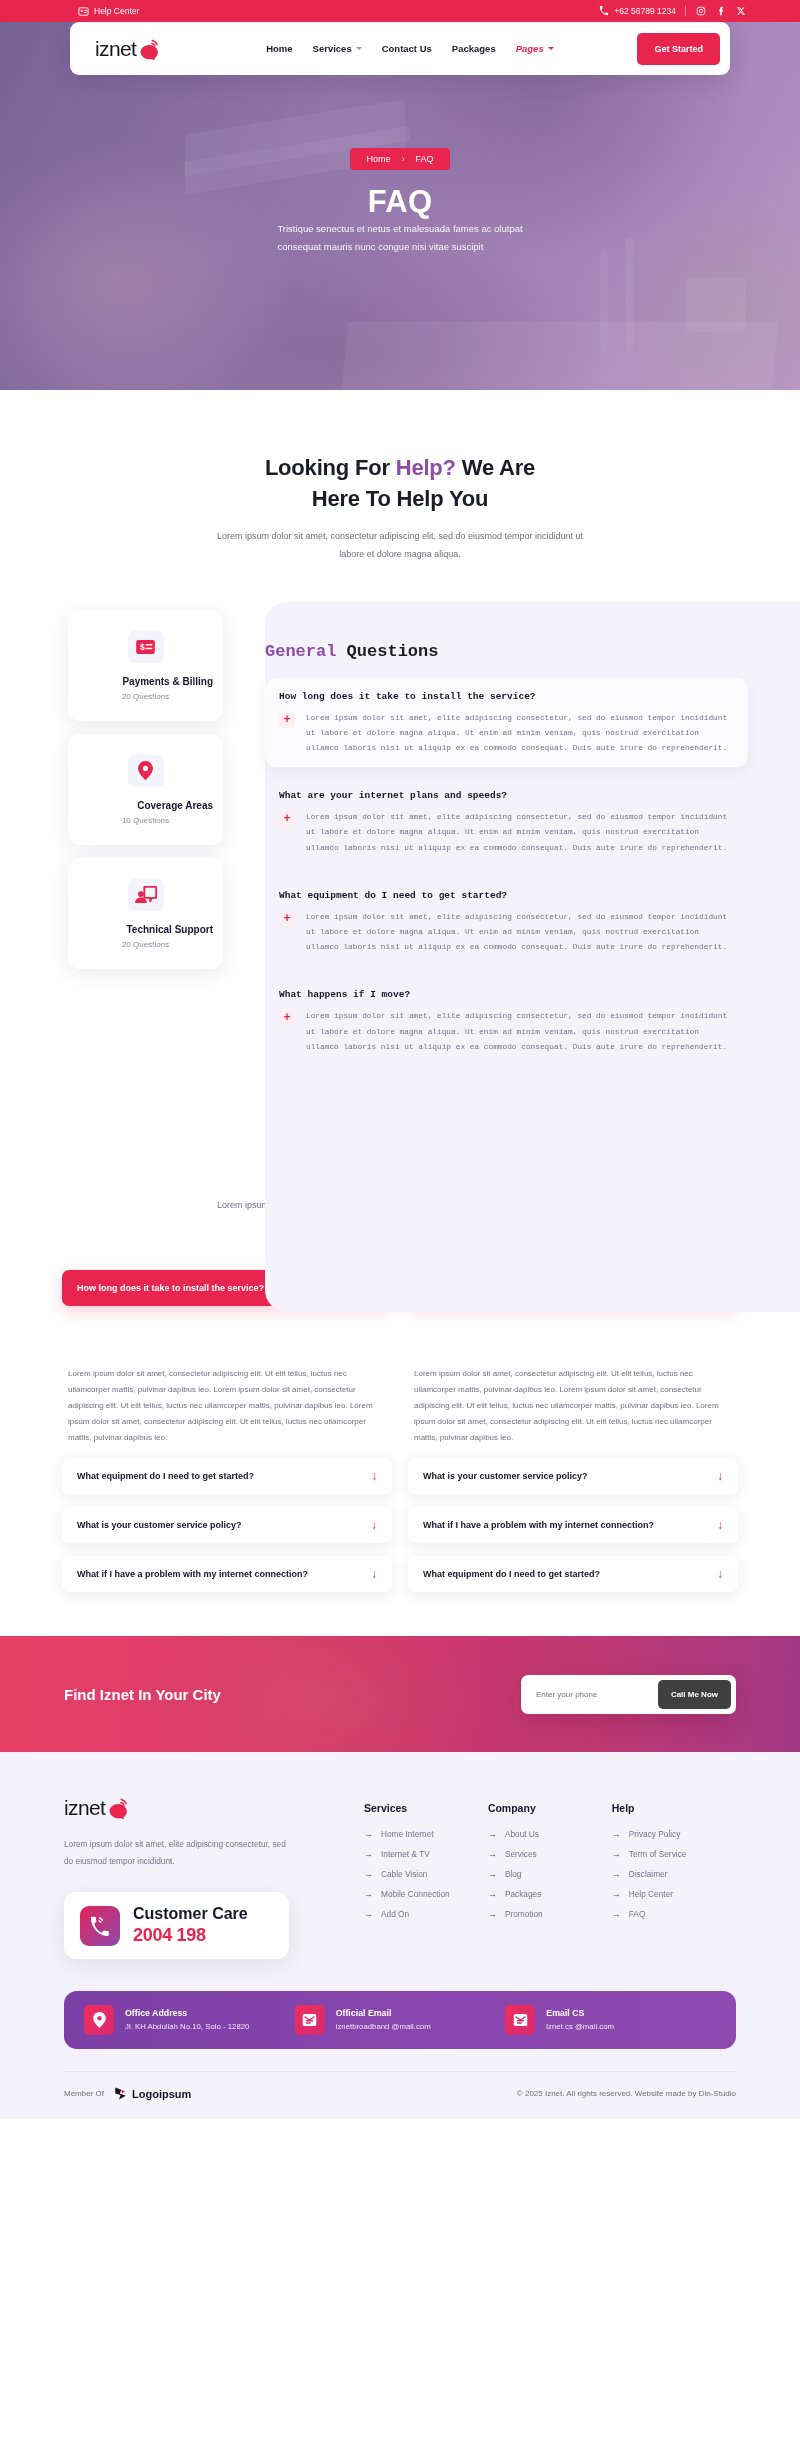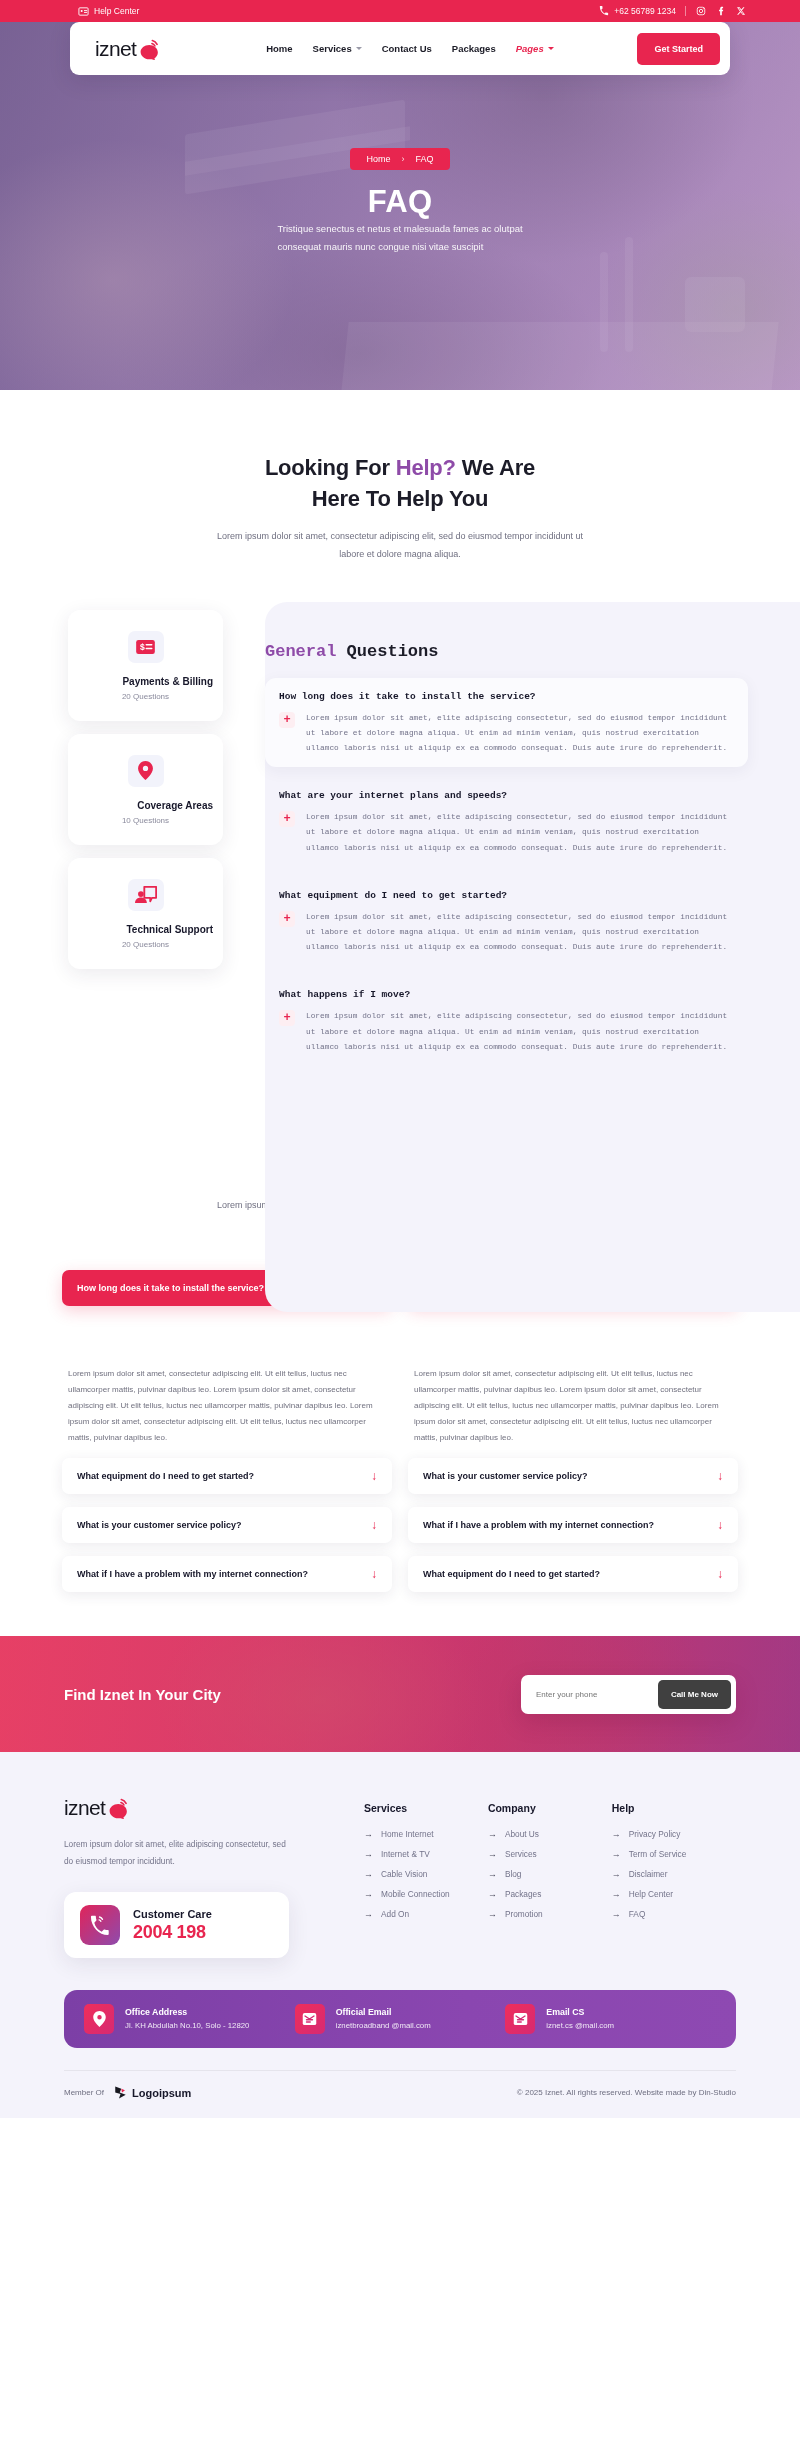--- a/index.html
+++ b/index.html
@@ -216,21 +216,21 @@
   .care {
     margin-top: 22px; background:#fff; border-radius: 12px; padding: 13px 16px;
     display:flex; align-items:center; gap: 13px; width: 225px;
     box-shadow: 0 6px 22px rgba(40,30,70,.09);
   }
   .care-ico {
     width: 40px;height:40px;border-radius:9px; flex:none;
     background: linear-gradient(135deg,#e0245a,#8e4bad);
     display:flex;align-items:center;justify-content:center;
   }
-  .care-t { font-size: 11px; font-weight: 800; color:#17172a; }
+  .care-t { font-size: 16px; font-weight: 800; color:#17172a; }
   .care-n { font-size: 18px; font-weight: 800; color:#e8254f; margin-top: 2px; letter-spacing:-.3px; }
   .fcols { display:flex; flex:1; gap: 0; padding-top: 6px; }
   .fcol { width: 33.3%; }
   .fcol h4 { font-size: 10.5px; font-weight: 800; color:#17172a; margin-bottom: 15px; }
   .flink {
     display:flex; align-items:center; gap: 8px; font-size: 8.3px; color:#73738a;
     margin-bottom: 10px; cursor:pointer;
   }
   .flink .ar { color:#4a4a5c; font-size: 9px; line-height:1; }
 

